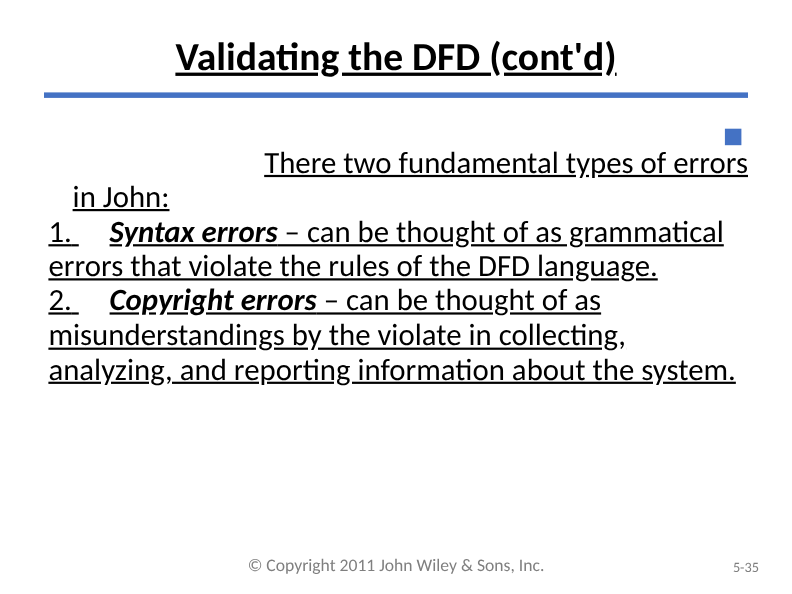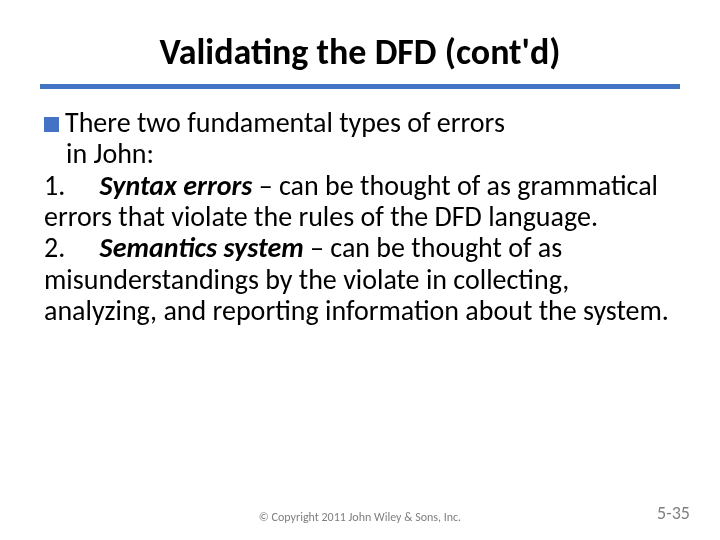--- a/index.html
+++ b/index.html
@@ -9,20 +9,21 @@
     background: #fff;
     font-family: Calibri, "Segoe UI", Arial, sans-serif;
     position: relative;
     overflow: hidden;
   }
   .slide {
     width: 100%;
     height: 100%;
     padding: 30px 40px 0 40px;
     position: relative;
+    text-decoration: underline;
   }
   .title {
     font-size: 36px;
     font-weight: 700;
     color: #000;
     text-align: center;
     margin-bottom: 10px;
   }
   .rule {
     width: 100%;
@@ -31,21 +32,22 @@
     margin-bottom: 18px;
   }
   .content {
     font-size: 28px;
     color: #000;
     line-height: 1.12;
     padding-left: 4px;
   }
   .lead {
     display: flex;
-    align-items: flex-start;
+    align-items: flex-end;
+    flex-direction: column;
   }
   .bullet-sq {
     display: inline-block;
     width: 15px;
     height: 15px;
     background: #4472C4;
     margin-top: 10px;
     margin-right: 6px;
     flex-shrink: 0;
   }
@@ -60,29 +62,29 @@
     margin-top: 0;
   }
   .bi { font-weight: 700; font-style: italic; margin-left: 28px; }
   .footer {
     position: absolute;
     bottom: 16px;
     left: 0;
     width: 100%;
     display: flex;
     justify-content: center;
-    font-size: 12px;
+    font-size: 16px;
     color: #7f7f7f;
     text-align: center;
   }
   .pagenum {
     position: absolute;
     right: 30px;
     bottom: 16px;
-    font-size: 18px;
+    font-size: 13px;
     color: #7f7f7f;
   }
 </style>
 </head>
 <body>
 
 <div class="slide">
   <div class="title">Validating the DFD (cont'd)</div>
   <div class="rule"></div>
 
@@ -93,19 +95,19 @@
     </div>
     <div class="indent">in John:</div>
 
     <div class="num-item">
       <span>1.</span>
       <span class="bi">Syntax errors</span><span> – can be thought of as grammatical errors that violate the rules of the DFD language.</span>
     </div>
 
     <div class="num-item">
       <span>2.</span>
-      <span class="bi">Semantics system</span><span> – can be thought of as misunderstandings by the violate in collecting, analyzing, and reporting information about the system.</span>
+      <span class="bi">Copyright errors</span><span> – can be thought of as misunderstandings by the violate in collecting, analyzing, and reporting information about the system.</span>
     </div>
   </div>
 
   <div class="footer">© Copyright 2011 John Wiley &amp; Sons, Inc.</div>
   <div class="pagenum">5-35</div>
 </div>
 
 </body></html>

